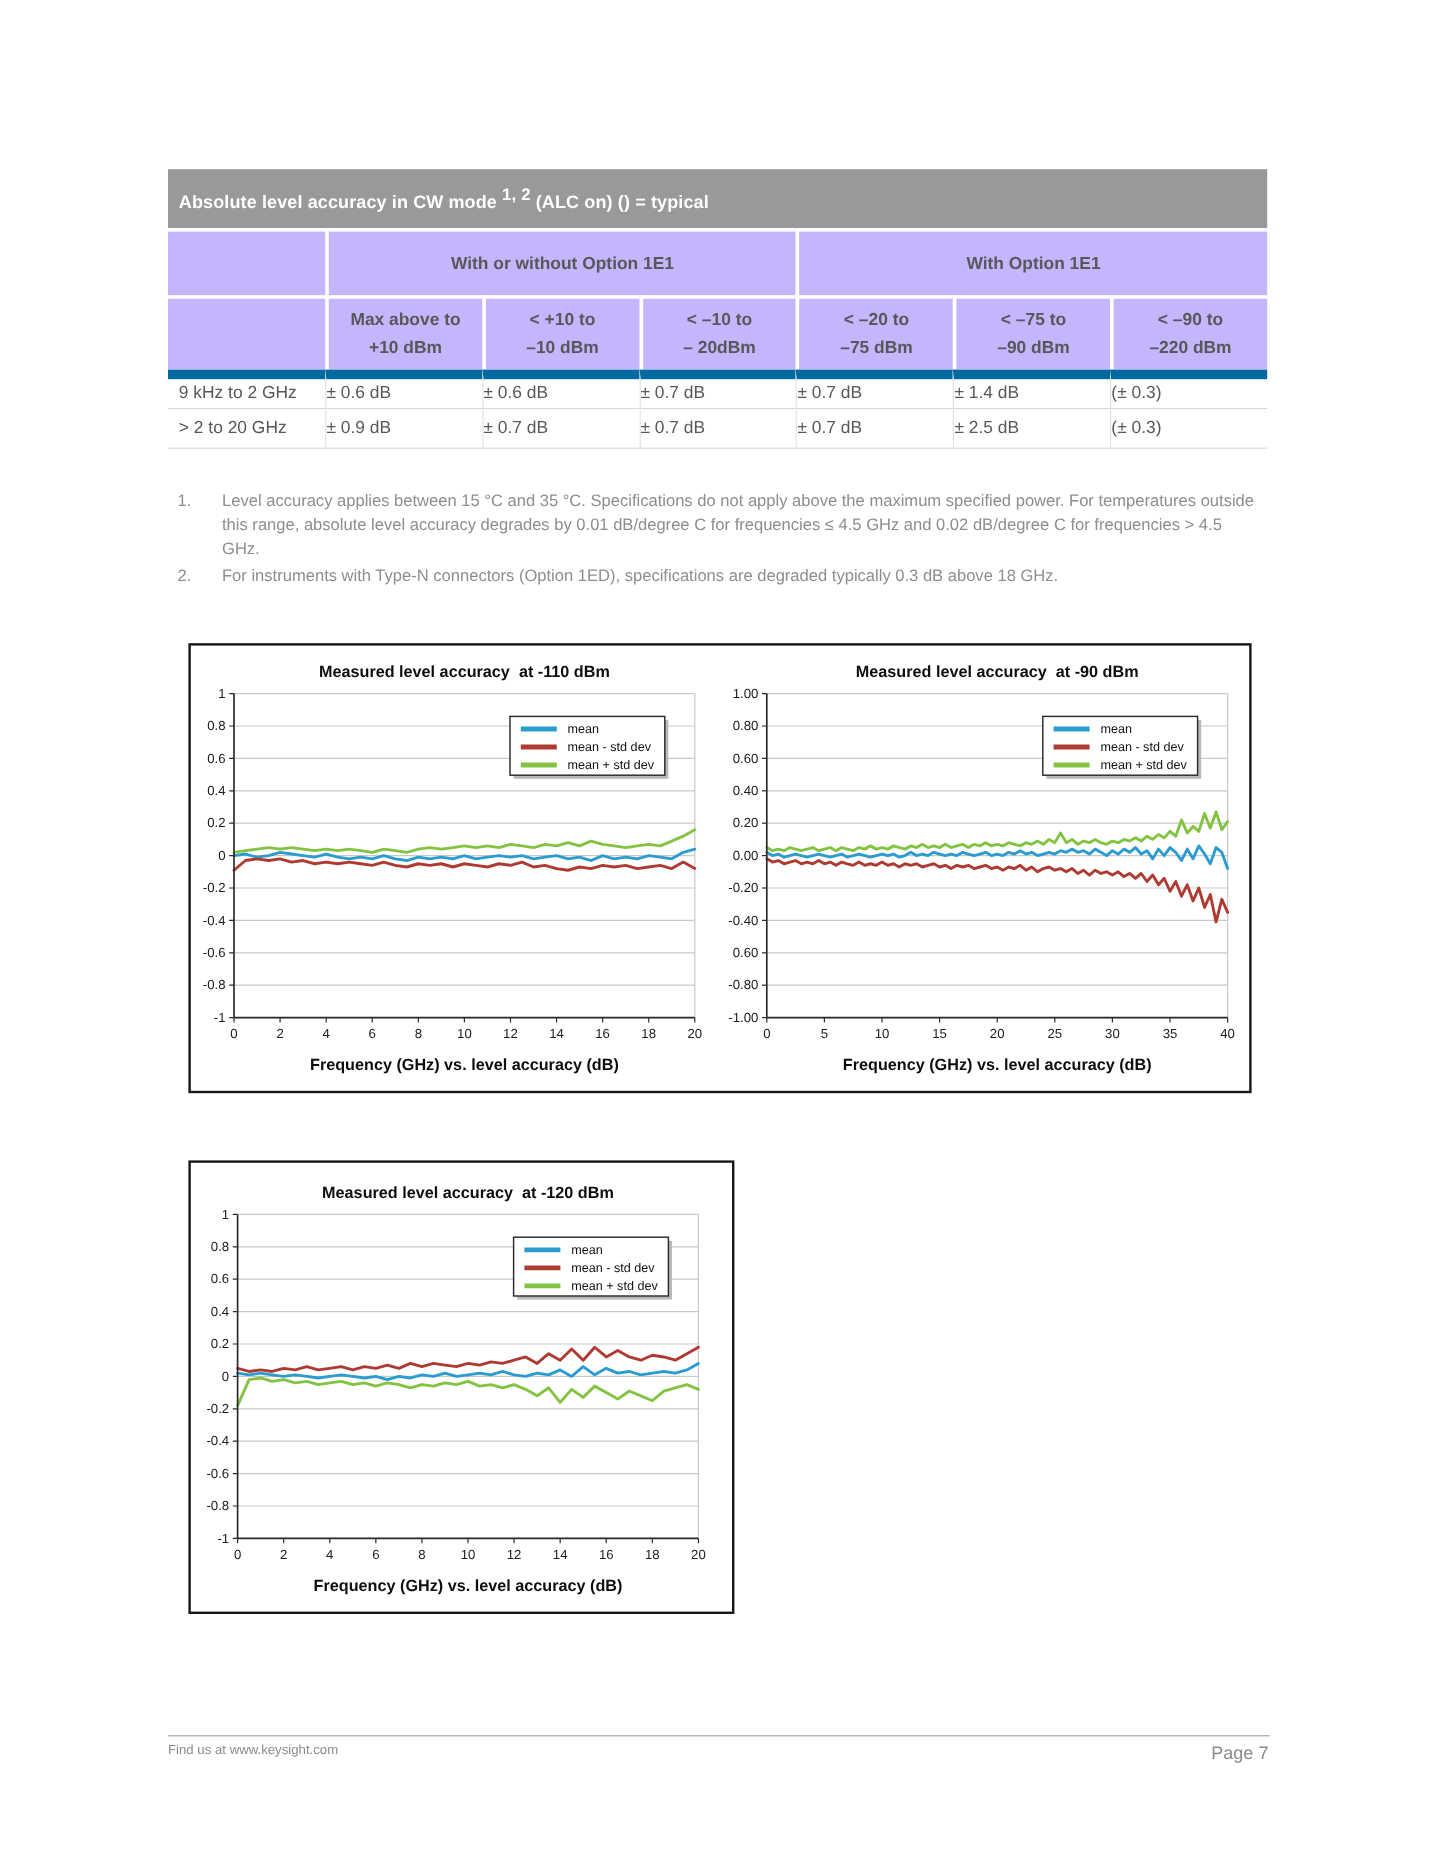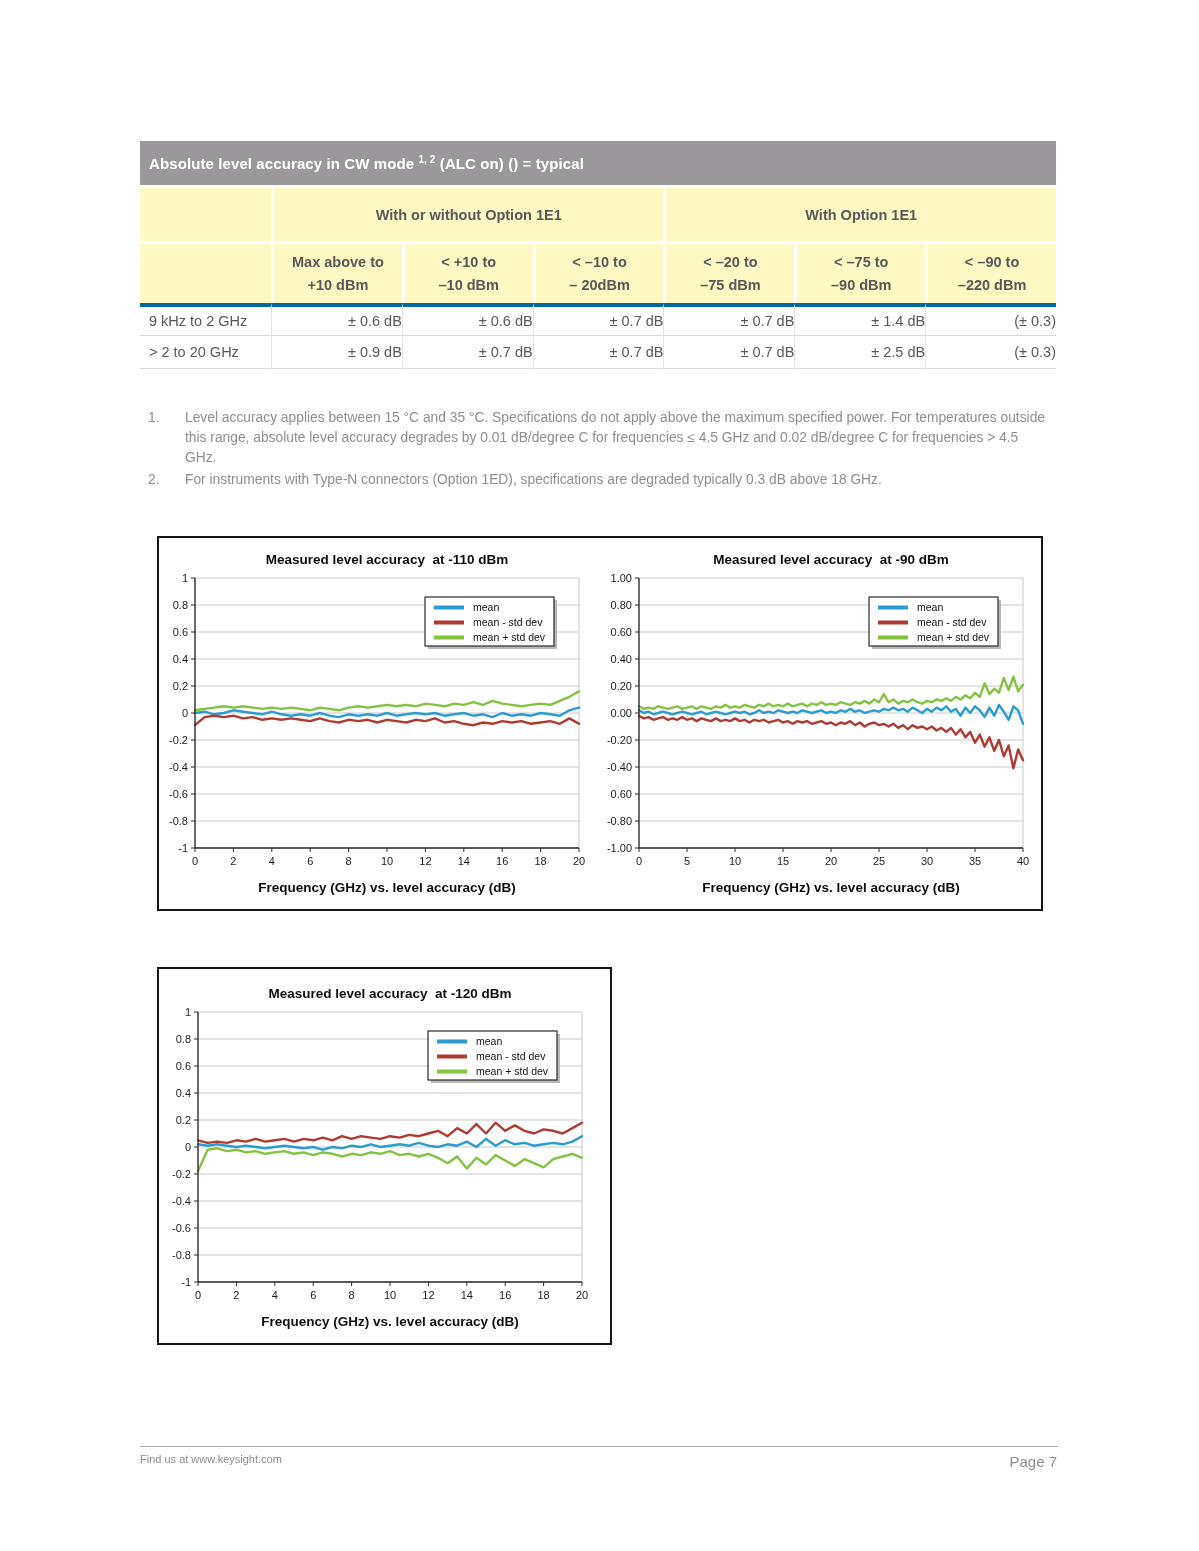--- a/index.html
+++ b/index.html
@@ -10,38 +10,38 @@
     overflow:hidden;
   }
   .abs { position:absolute; }
 
   
   .spec-table-wrap { left:140px; top:141px; width:916px; }
   .tbl-title {
     background:#9a989b; color:#ffffff; font-weight:bold; font-size:15px;
     padding:13px 10px 13px 9px; letter-spacing:0.1px;
   }
-  .tbl-title sup { font-size:10px; }
+  .tbl-title sup { font-size:14px; }
   table.spec { width:100%; border-collapse:separate; border-spacing:0; table-layout:fixed; }
   table.spec col.c0 { width:131px; }
   .hdr-cell {
-    background:#fef9c3; color:#58585a; font-weight:bold; font-size:14.5px;
+    background:#c4b5fd; color:#58585a; font-weight:bold; font-size:14.5px;
     text-align:center; vertical-align:middle;
   }
   tr.group-row .hdr-cell { height:56px; border-top:3px solid #ffffff; }
   tr.group-row .hdr-cell.gap-left { border-left:3px solid #ffffff; }
   tr.colhdr-row .hdr-cell { height:62px; border-top:3px solid #ffffff; line-height:1.55; }
   tr.colhdr-row .hdr-cell.gap-left { border-left:3px solid #ffffff; }
   tr.data-row td {
     background:#ffffff; color:#58585a; font-size:14.5px; height:33px;
-    text-align:right; vertical-align:middle;
+    text-align:left; vertical-align:middle;
     border-bottom:1px solid #d8d8da; border-left:1px solid #e3e3e5;
   }
   tr.data-row td:first-child { text-align:left; padding-left:9px; border-left:none; }
-  tr.data-row:first-child td { border-top:4px solid #0369a1; }
+  tr.data-row:first-child td { border-top:8px solid #0369a1; }
 
   
   .footnotes { left:148px; top:408px; width:905px; }
   .footnote { display:flex; color:#8e8e90; font-size:13.8px; line-height:1.45; margin-bottom:2px; }
   .footnote .fn-num { width:37px; flex:0 0 37px; }
   .footnote .fn-text { flex:1; }
 
   
   .chart-panel { border:2px solid #161616; background:#ffffff; }
   #panelA { left:157px; top:536px; width:886px; height:375px; }

